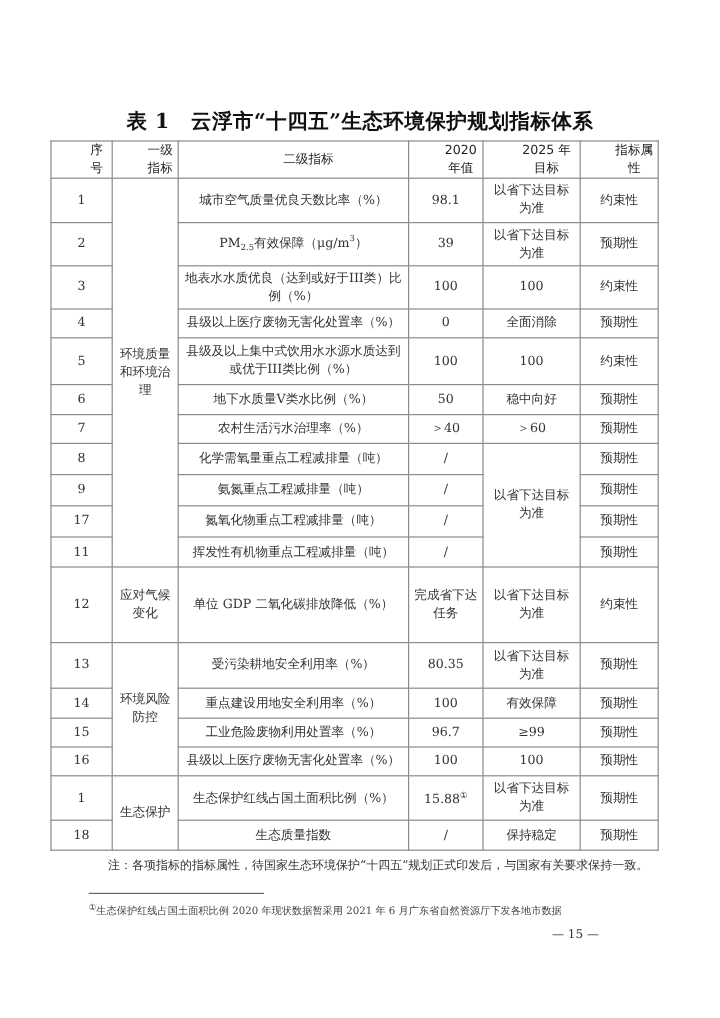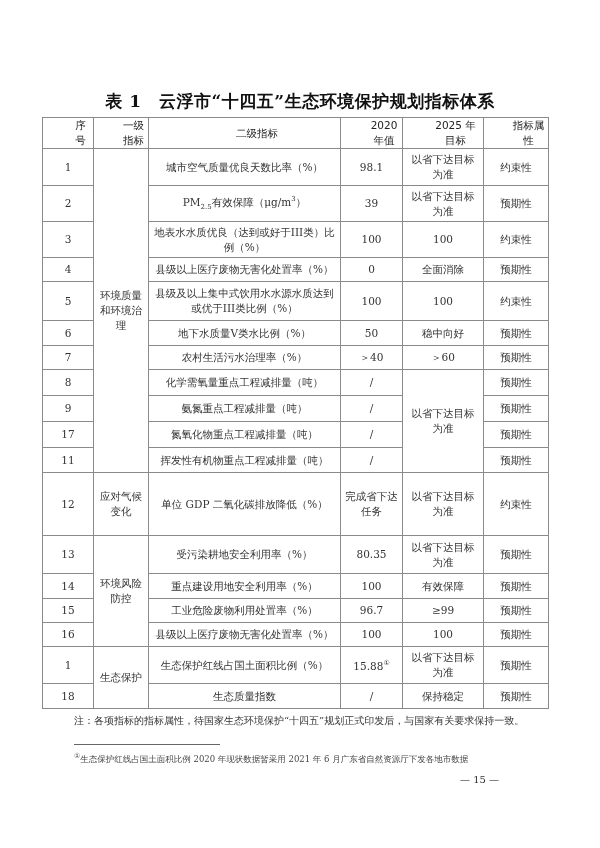--- a/index.html
+++ b/index.html
@@ -5,21 +5,21 @@
     html, body { margin: 0; padding: 0; background: #ffffff; }
     body { width: 600px; height: 848px; position: relative; overflow: hidden;
       font-family: "DejaVu Serif", "Liberation Serif", serif; color: #222; }
     .title { position: absolute; left: 0; top: 90px; width: 600px; text-align: center;
       font-size: 17px; font-weight: bold; letter-spacing: 0.5px; color: #111; }
     table.ind { position: absolute; left: 42px; top: 117px; width: 506px;
       border-collapse: collapse; table-layout: fixed; font-size: 10.5px; }
     table.ind td, table.ind th { border: 1px solid #8a8a8a; text-align: center;
       vertical-align: middle; padding: 0 3px; line-height: 15px; color: #333; font-weight: normal; }
     table.ind th { font-family: "DejaVu Sans", "Liberation Sans", sans-serif; font-size: 10.5px; color: #222; padding-left: 28px; }
-    .note { position: absolute; left: 74px; top: 714px; font-size: 10px; color: #333; }
+    .note { position: absolute; left: 90px; top: 714px; font-size: 10px; color: #333; }
     .fn-rule { position: absolute; left: 74px; top: 744px; width: 146px; height: 1px; background: #666; }
     .footnote { position: absolute; left: 74px; top: 752px; font-size: 8.5px; color: #444; }
     .page-num { position: absolute; left: 460px; top: 774px; font-size: 10px; color: #333; }
     sub, sup { font-size: 7px; }
   </style>
 </head>
 <body>
 
 <div class="title">表 1　云浮市“十四五”生态环境保护规划指标体系</div>
 

